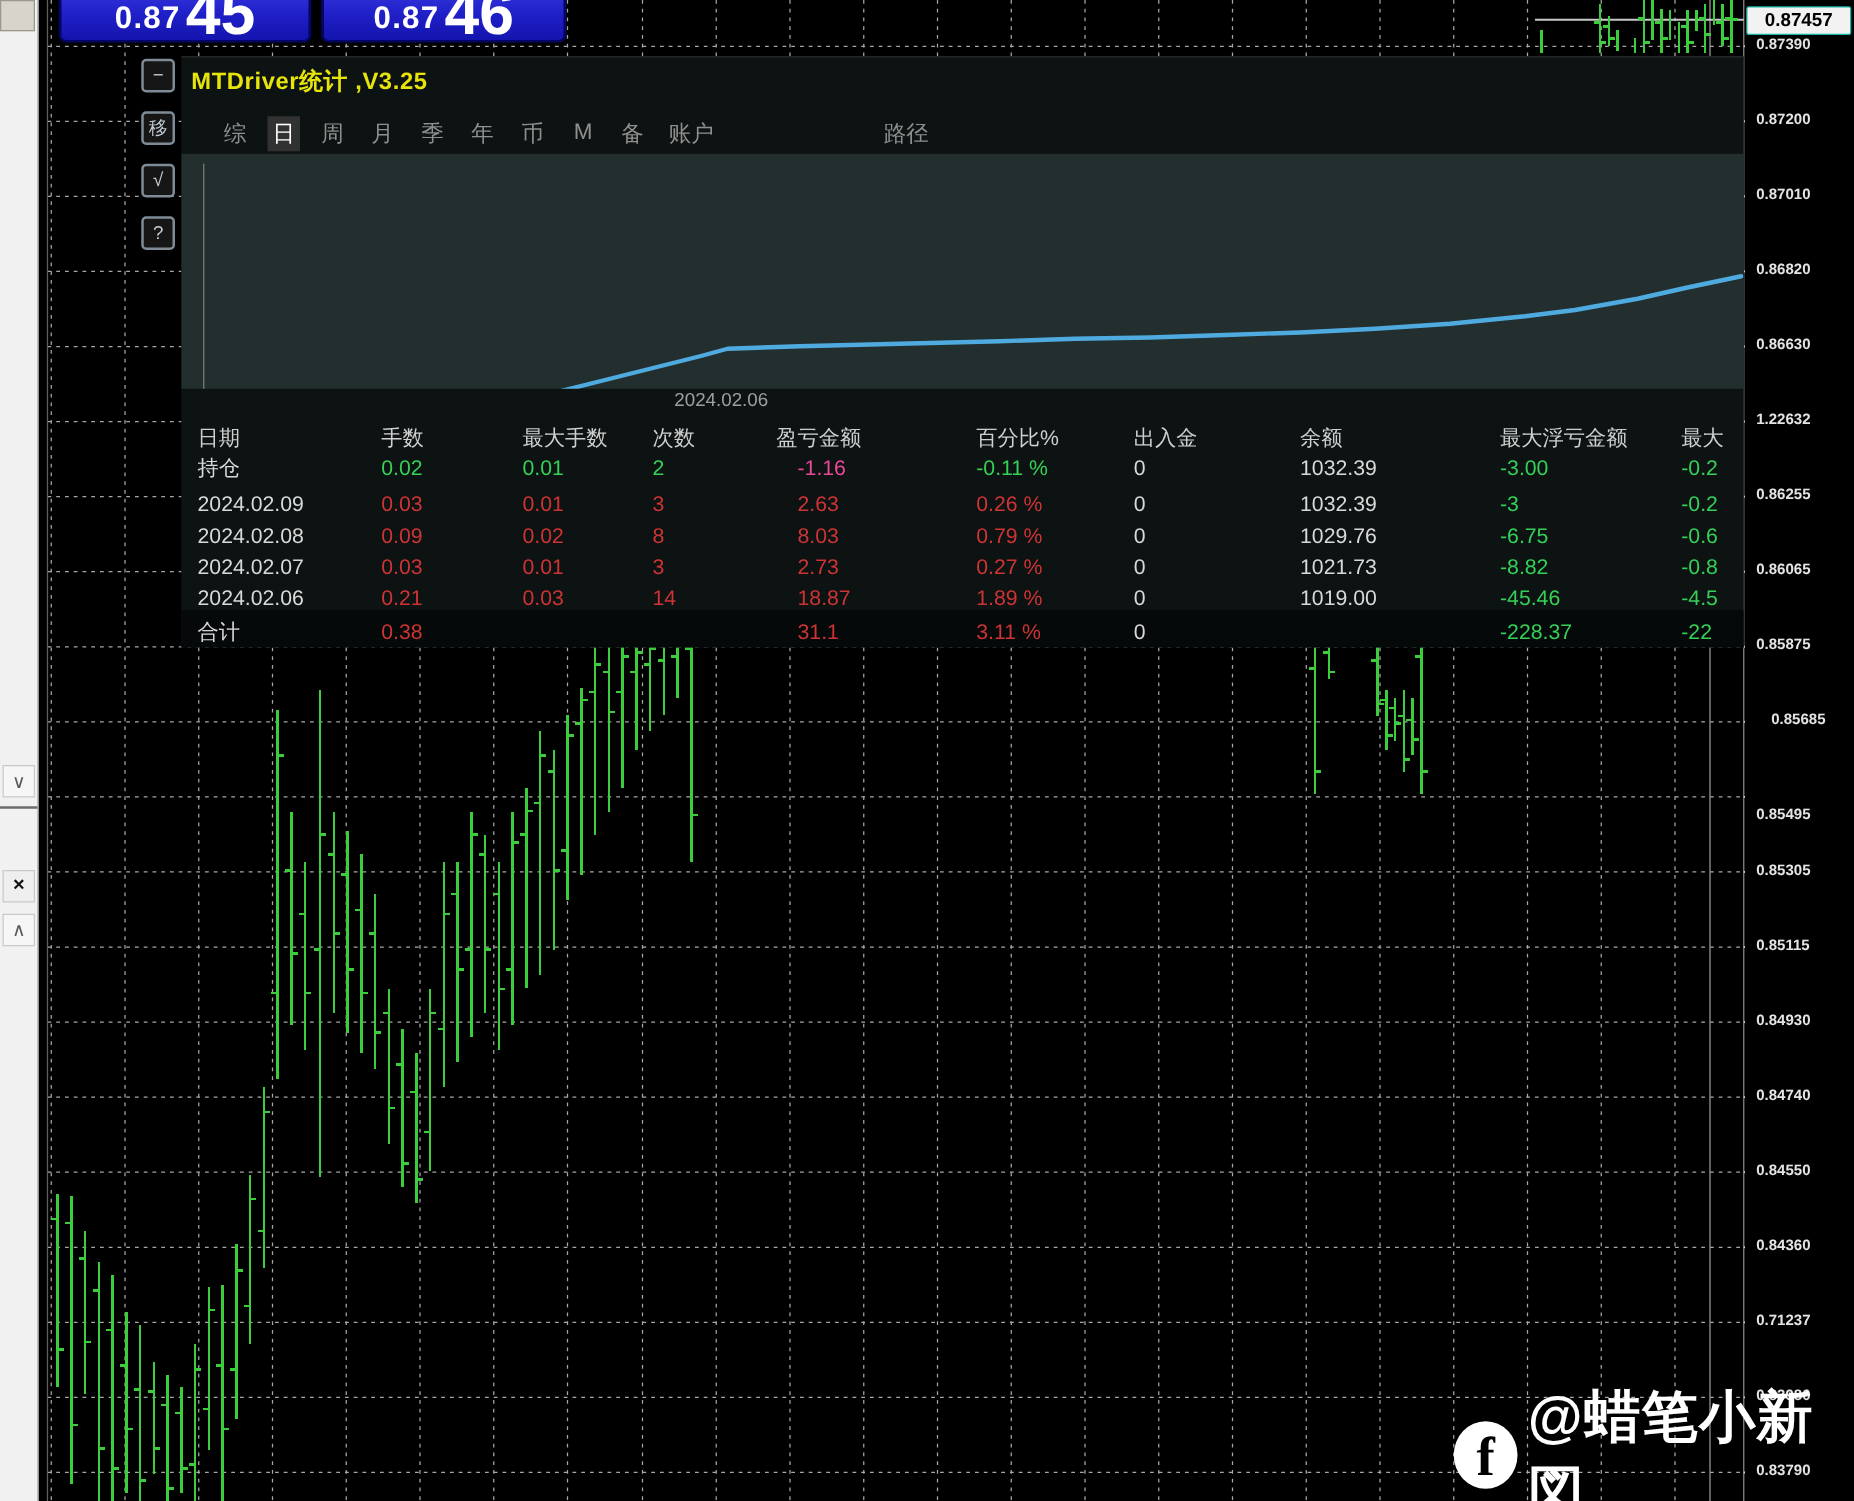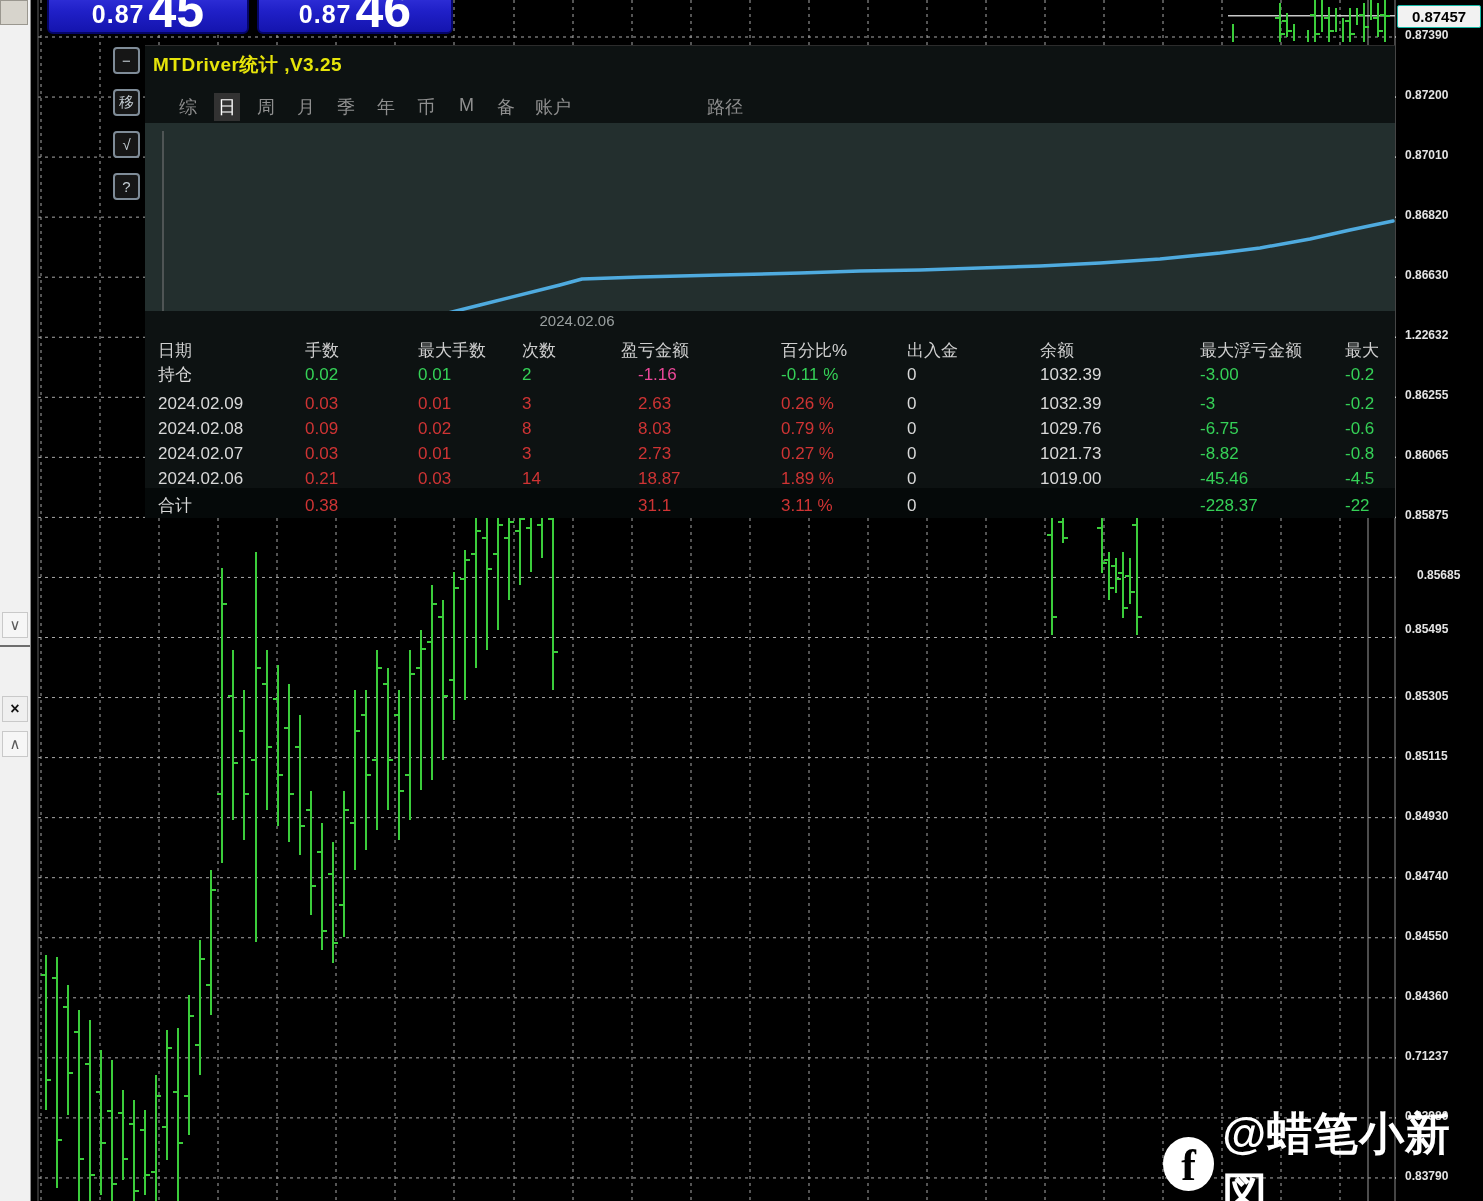--- a/index.html
+++ b/index.html
@@ -457,21 +457,21 @@
   <div class="axis-label" style="top: 28px;">0.87390</div>
       <div class="axis-label" style="top: 88.05px;">0.87200</div>
       <div class="axis-label" style="top: 148.1px;">0.87010</div>
       <div class="axis-label" style="top: 208.15px;">0.86820</div>
       <div class="axis-label" style="top: 268.2px;">0.86630</div>
       <div class="axis-label" style="top: 328.25px;">1.22632</div>
       <div class="axis-label" style="top: 388.3px;">0.86255</div>
       <div class="axis-label" style="top: 448.35px;">0.86065</div>
       <div class="axis-label" style="top: 508.4px;">0.85875</div>
       <div class="axis-label" style="top: 568.45px; margin-left: 12px;">0.85685</div>
-      <div class="axis-label" style="top: 622px;">0.85495</div>
+      <div class="axis-label" style="top: 644px;">0.85495</div>
       <div class="axis-label" style="top: 688.55px;">0.85305</div>
       <div class="axis-label" style="top: 748.6px;">0.85115</div>
       <div class="axis-label" style="top: 808.65px;">0.84930</div>
       <div class="axis-label" style="top: 868.7px;">0.84740</div>
       <div class="axis-label" style="top: 928.75px;">0.84550</div>
       <div class="axis-label" style="top: 988.8px;">0.84360</div>
       <div class="axis-label" style="top: 1048.85px;">0.71237</div>
       <div class="axis-label" style="top: 1108.9px;">0.83980</div>
       <div class="axis-label" style="top: 1168.95px;">0.83790</div>
     </div>

